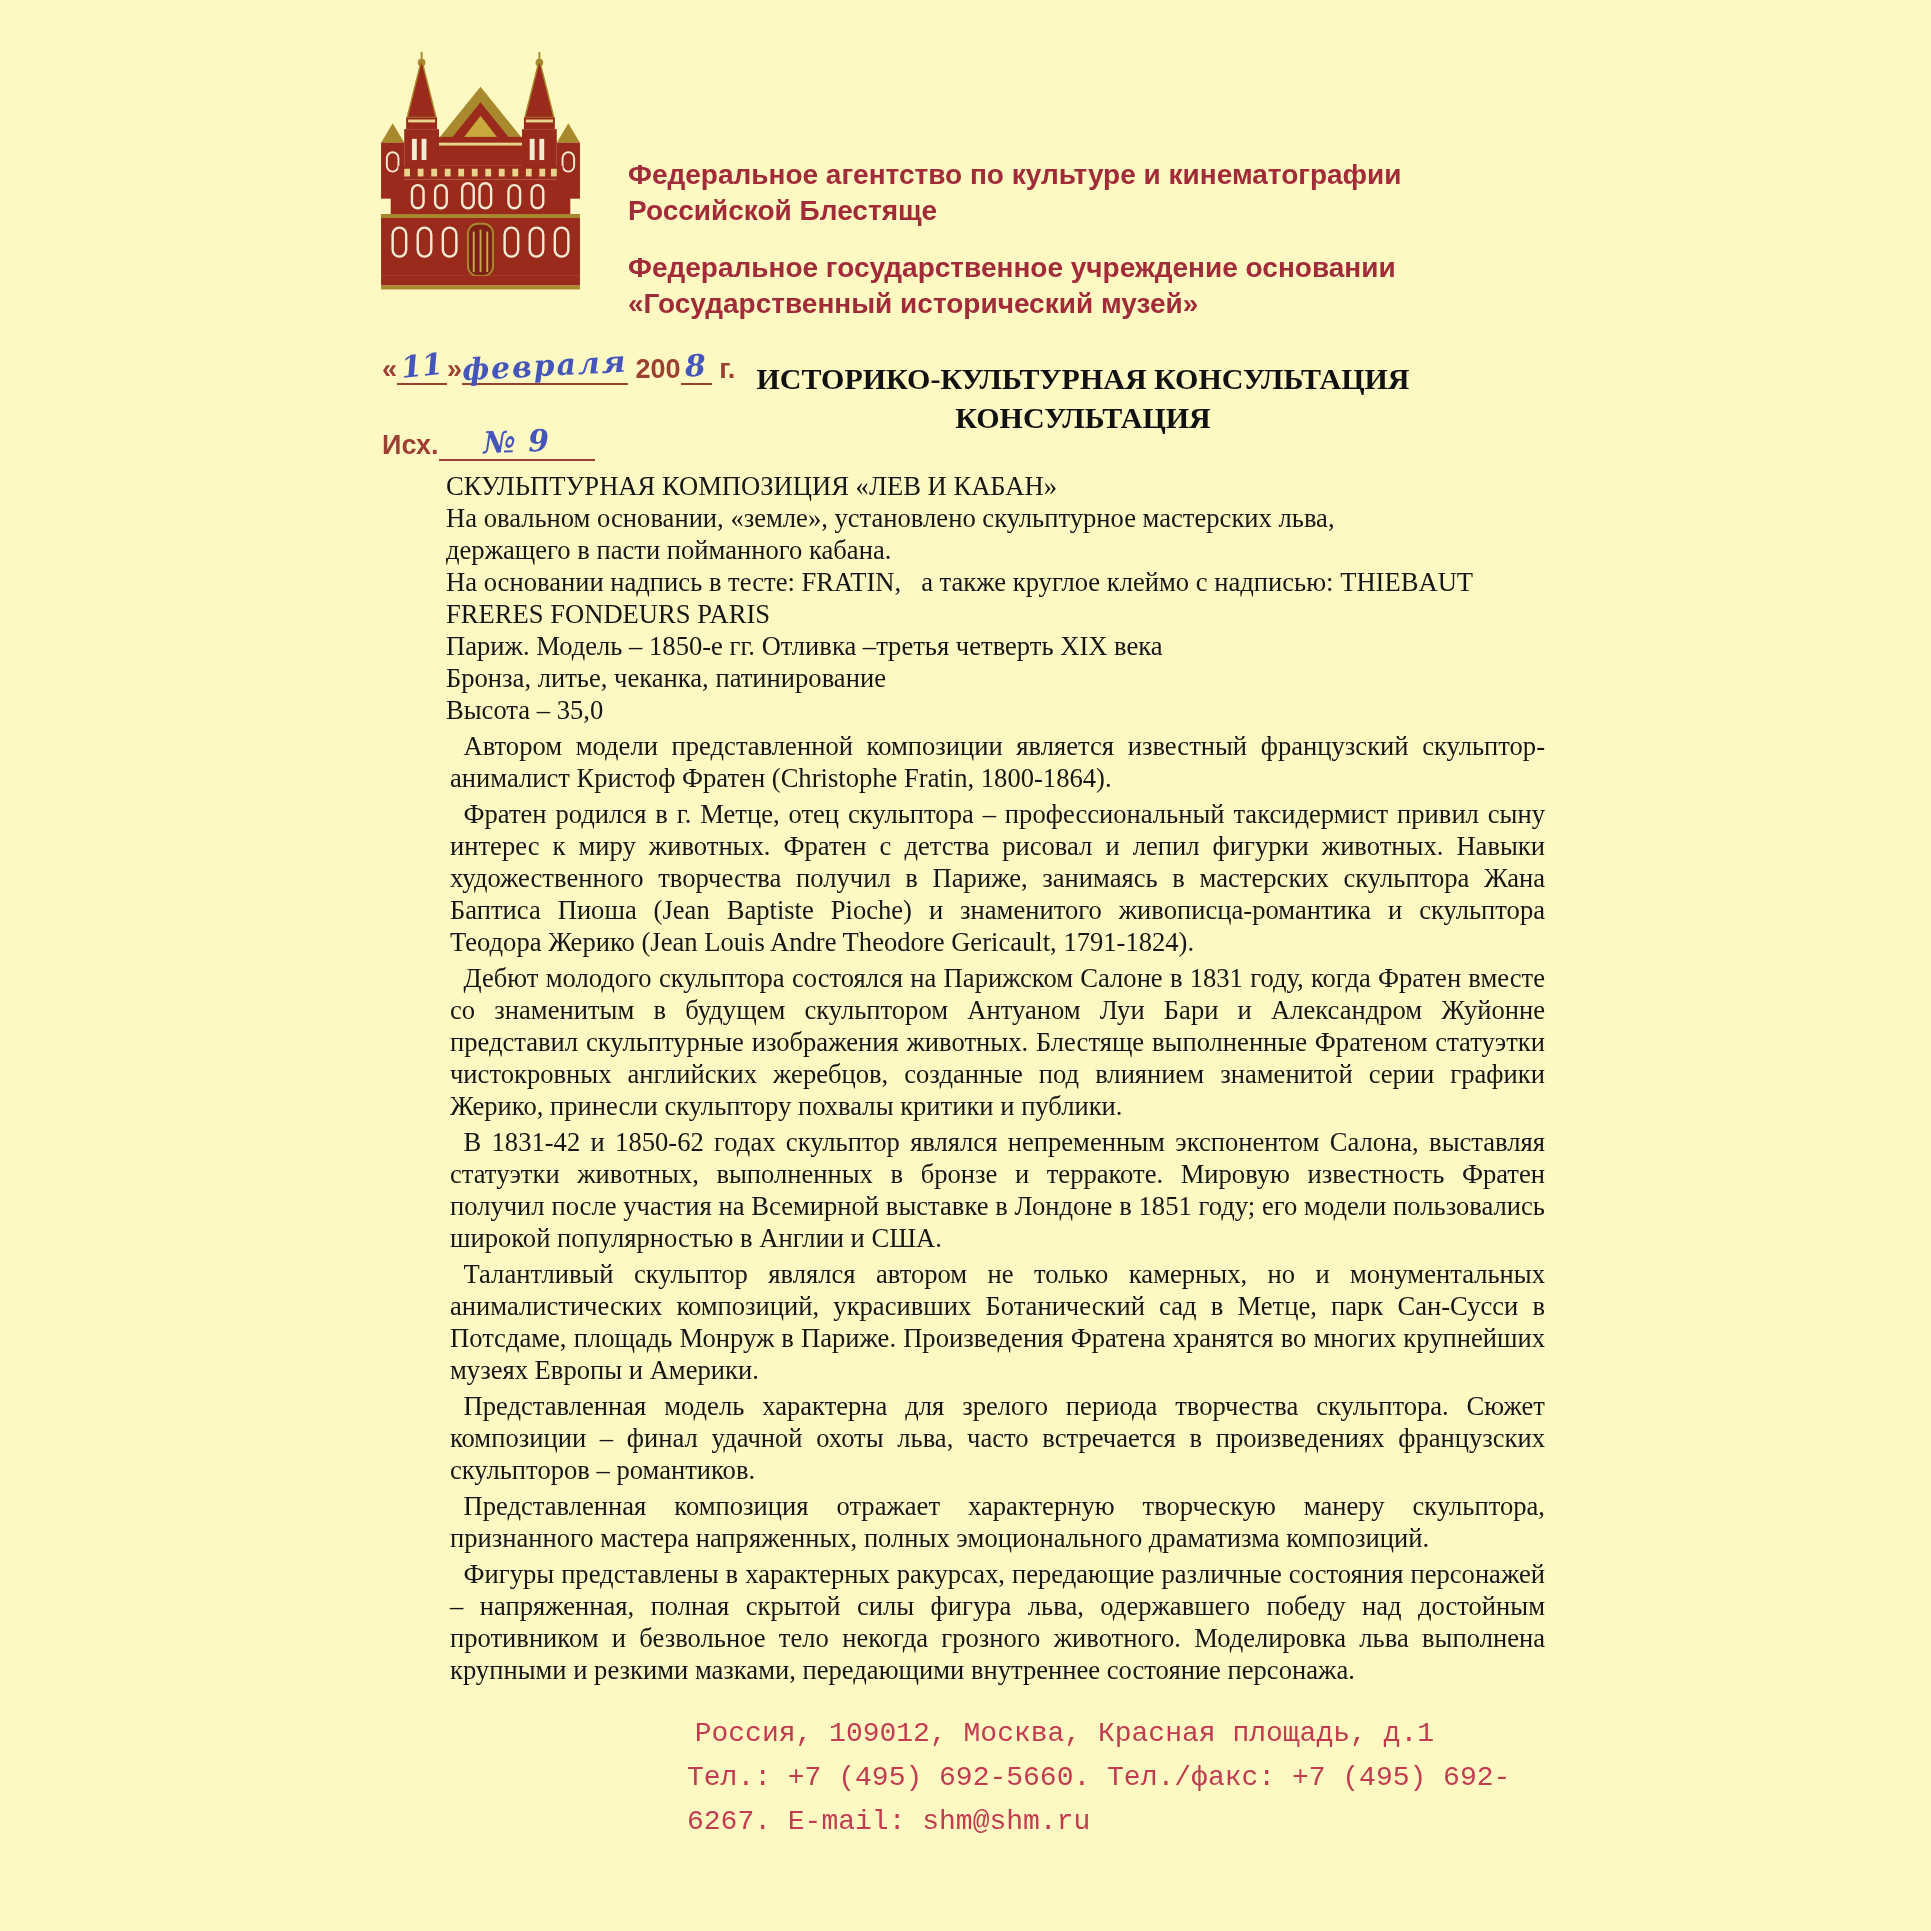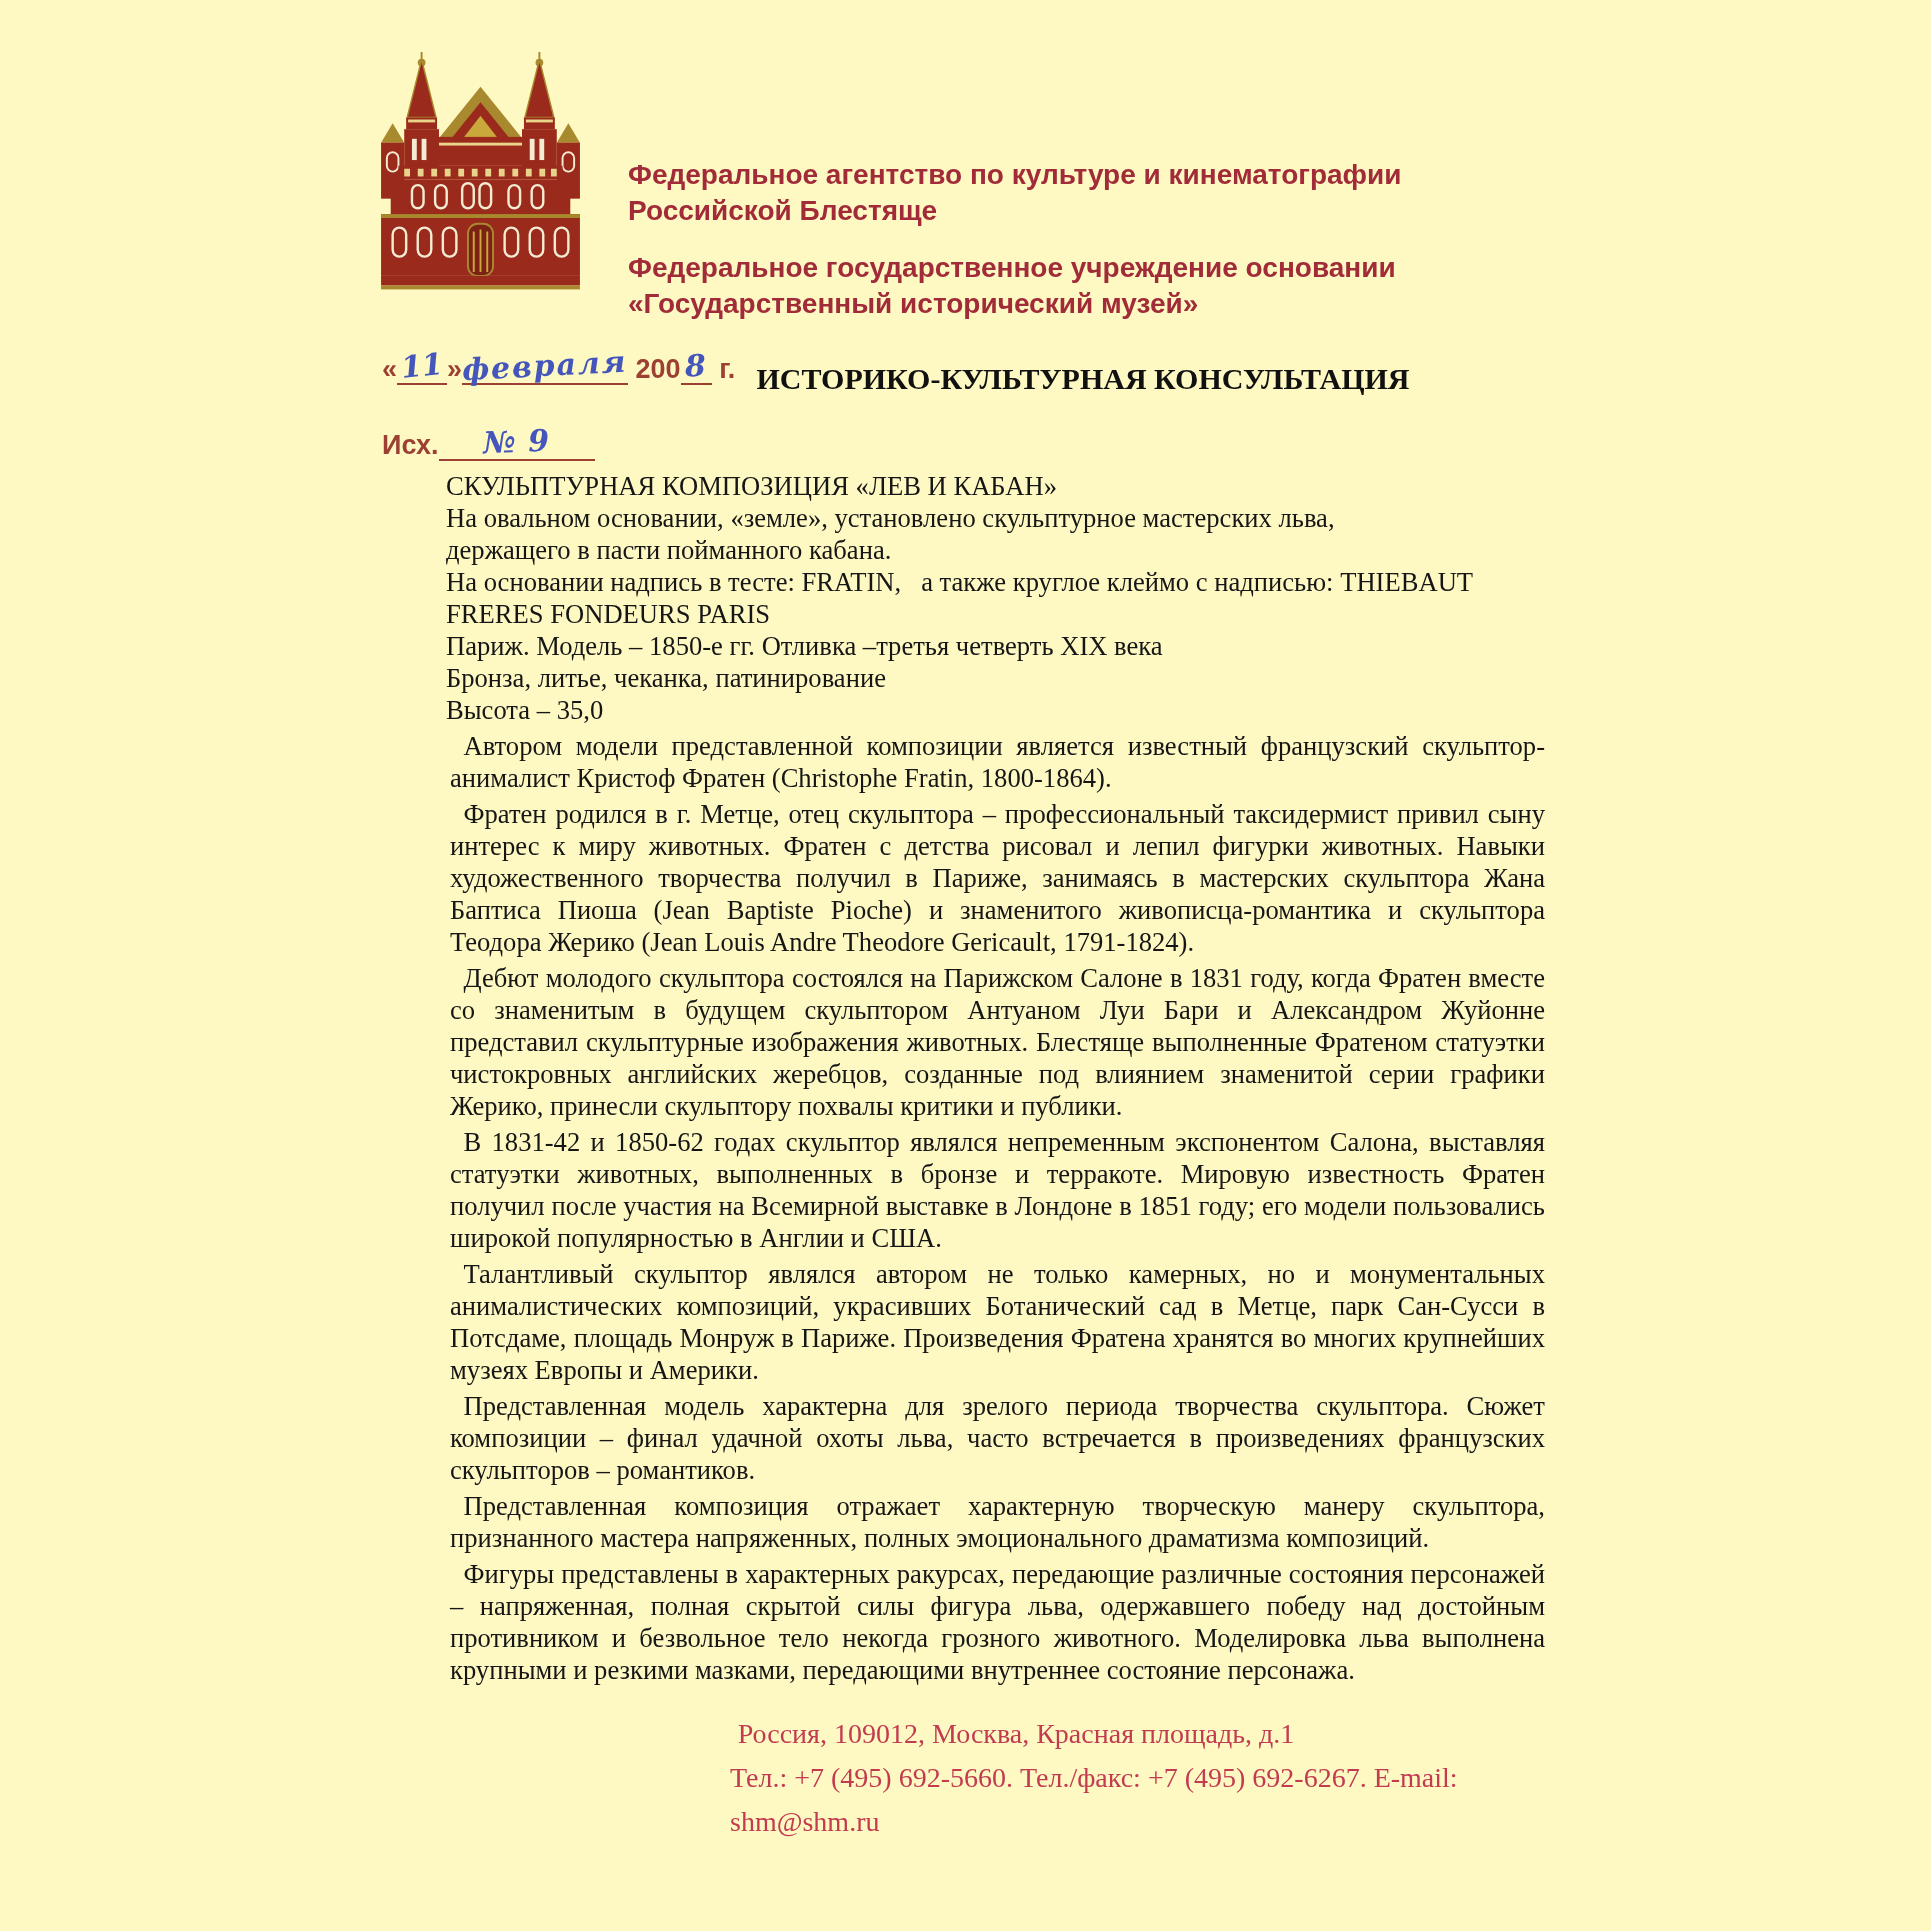--- a/index.html
+++ b/index.html
@@ -33,21 +33,21 @@
   .doc-title{position:absolute;left:745px;top:359px;width:676px;text-align:center;
     font-family:"Liberation Serif", serif;font-weight:bold;font-size:30px;line-height:39px;color:#111;}
   
   .body-block{position:absolute;left:446px;top:470px;width:1103px;
     font-size:26.6px;line-height:32px;color:#161616;}
   .body-heading{font-weight:normal;white-space:pre-wrap;}
   .intro-line{white-space:pre-wrap;}
   .body-block p{margin:4px;text-indent:13.5px;text-align:justify;}
   
   .footer{position:absolute;left:687px;top:1712px;width:869px;
-    font-family:Liberation Serif, serif;font-size:28px;line-height:44px;color:#c23b50;margin-left:43px;}
+    font-family:Liberation Mono, monospace;font-size:28px;line-height:44px;color:#c23b50;}
   .footer .addr{padding-left:7.7px;}
 </style>
 </head>
 <body>
 
 <div class="page">
 
   <div class="logo">
     <svg viewBox="0 0 210 260" width="203" height="251" xmlns="http://www.w3.org/2000/svg">
       <g>
@@ -147,20 +147,21 @@
     <div class="date-row">
       <span>«</span><span class="u slot-day"><span class="ink ink-day">11</span></span><span>»</span><span class="u slot-month"><span class="ink ink-month">февраля</span></span> <span>200</span><span class="u slot-year"><span class="ink ink-num">8</span></span> <span>г.</span>
     </div>
     <div class="ish-row">
       <span>Исх.</span><span class="u slot-ish"><span class="ink ink-num">№ 9</span></span>
     </div>
   </div>
 
   <div class="doc-title">
     <div>ИСТОРИКО-КУЛЬТУРНАЯ КОНСУЛЬТАЦИЯ</div>
+    <div>КОНСУЛЬТАЦИЯ</div>
   </div>
 
   <div class="body-block">
     <div class="body-heading">СКУЛЬПТУРНАЯ КОМПОЗИЦИЯ «ЛЕВ И КАБАН»</div>
     <div class="intro-line">На овальном основании, «земле», установлено скульптурное мастерских льва,</div>
     <div class="intro-line">держащего в пасти пойманного кабана.</div>
     <div class="intro-line">На основании надпись в тесте: FRATIN,   а также круглое клеймо с надписью: THIEBAUT</div>
     <div class="intro-line">FRERES FONDEURS PARIS</div>
     <div class="intro-line">Париж. Модель – 1850-е гг. Отливка –третья четверть XIX века</div>
     <div class="intro-line">Бронза, литье, чеканка, патинирование</div>

